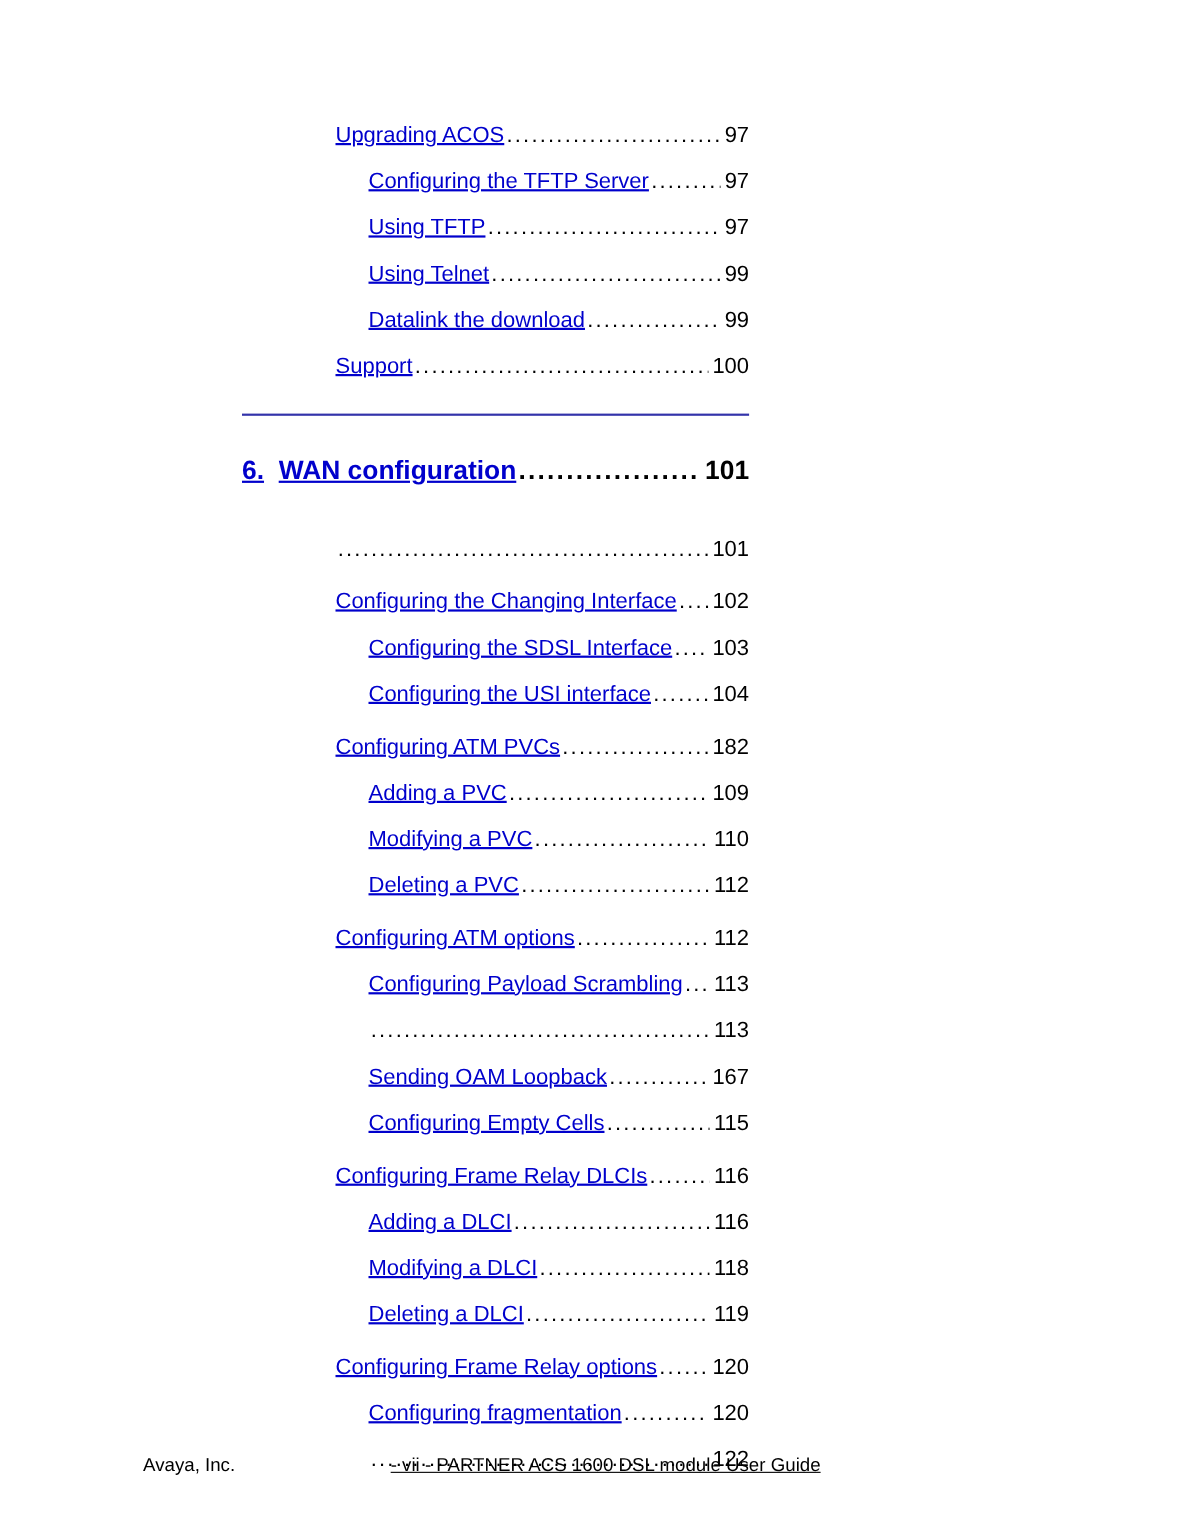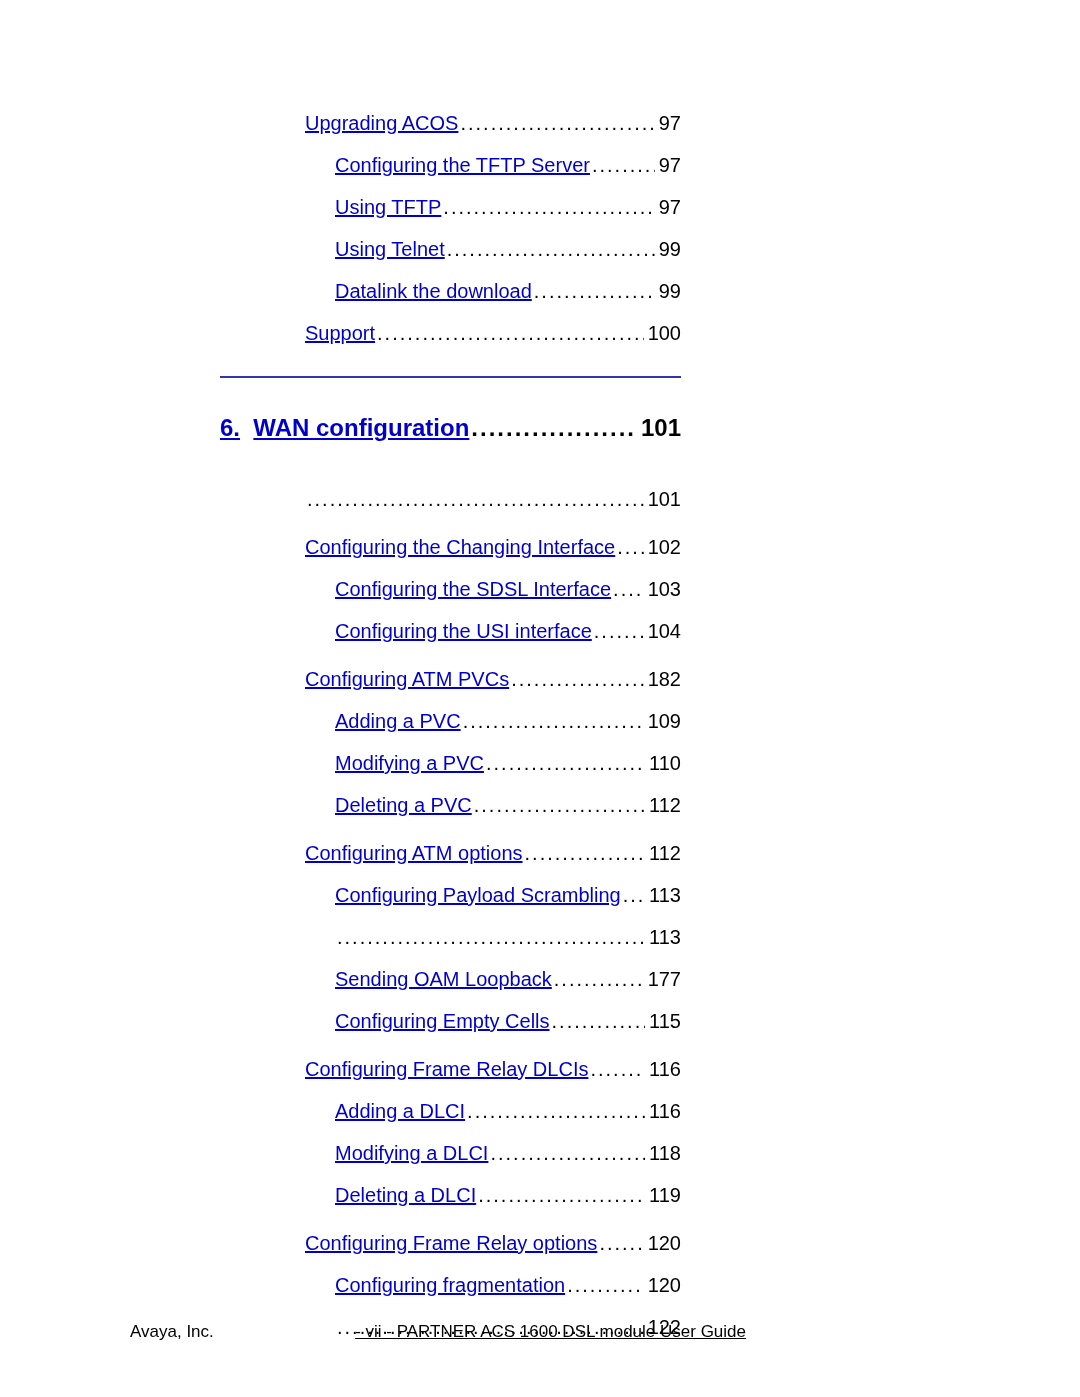--- a/index.html
+++ b/index.html
@@ -219,21 +219,21 @@
           <span class="leader"></span>
           <span class="pg">113</span>
         </div>
         <div class="toc-row indent-2">
           <span class="leader"></span>
           <span class="pg">113</span>
         </div>
         <div class="toc-row indent-2">
           <a class="label">Sending OAM Loopback</a>
           <span class="leader"></span>
-          <span class="pg">177</span>
+          <span class="pg">167</span>
         </div>
         <div class="toc-row indent-2">
           <a class="label">Configuring Empty Cells</a>
           <span class="leader"></span>
           <span class="pg">115</span>
         </div>
       </div>
       <div class="group">
         <div class="toc-row indent-1">
           <a class="label">Configuring Frame Relay DLCIs</a>

